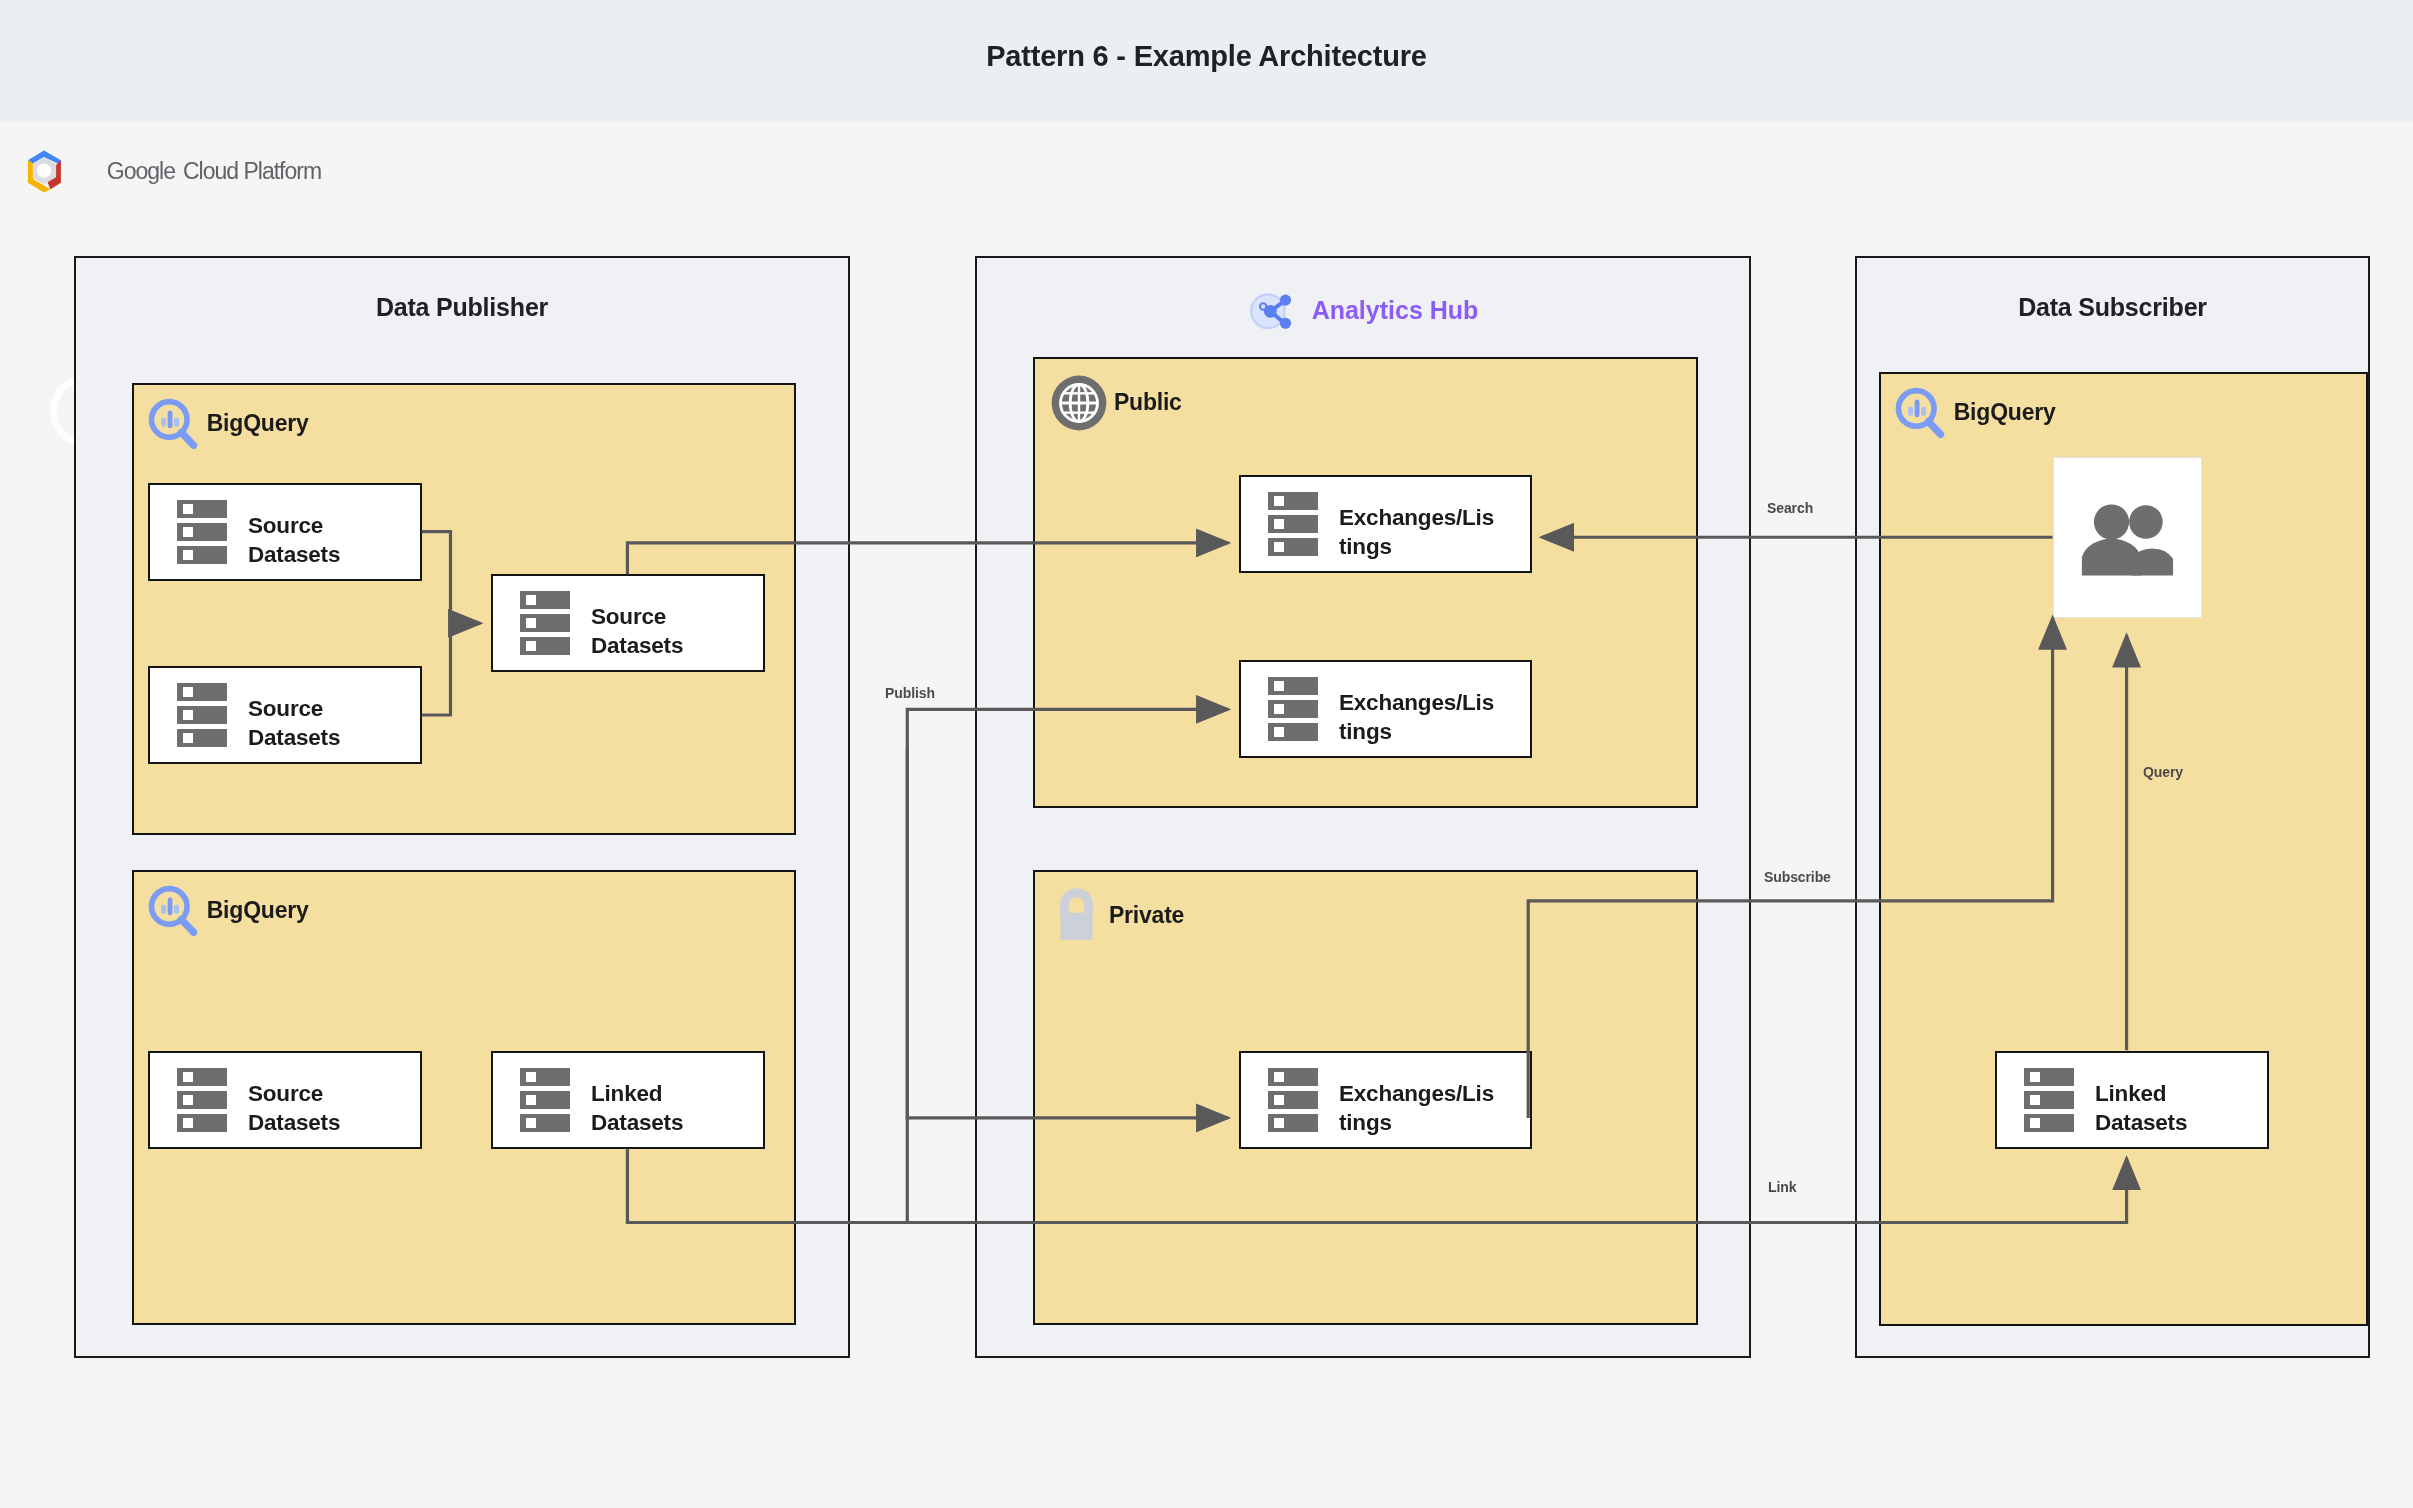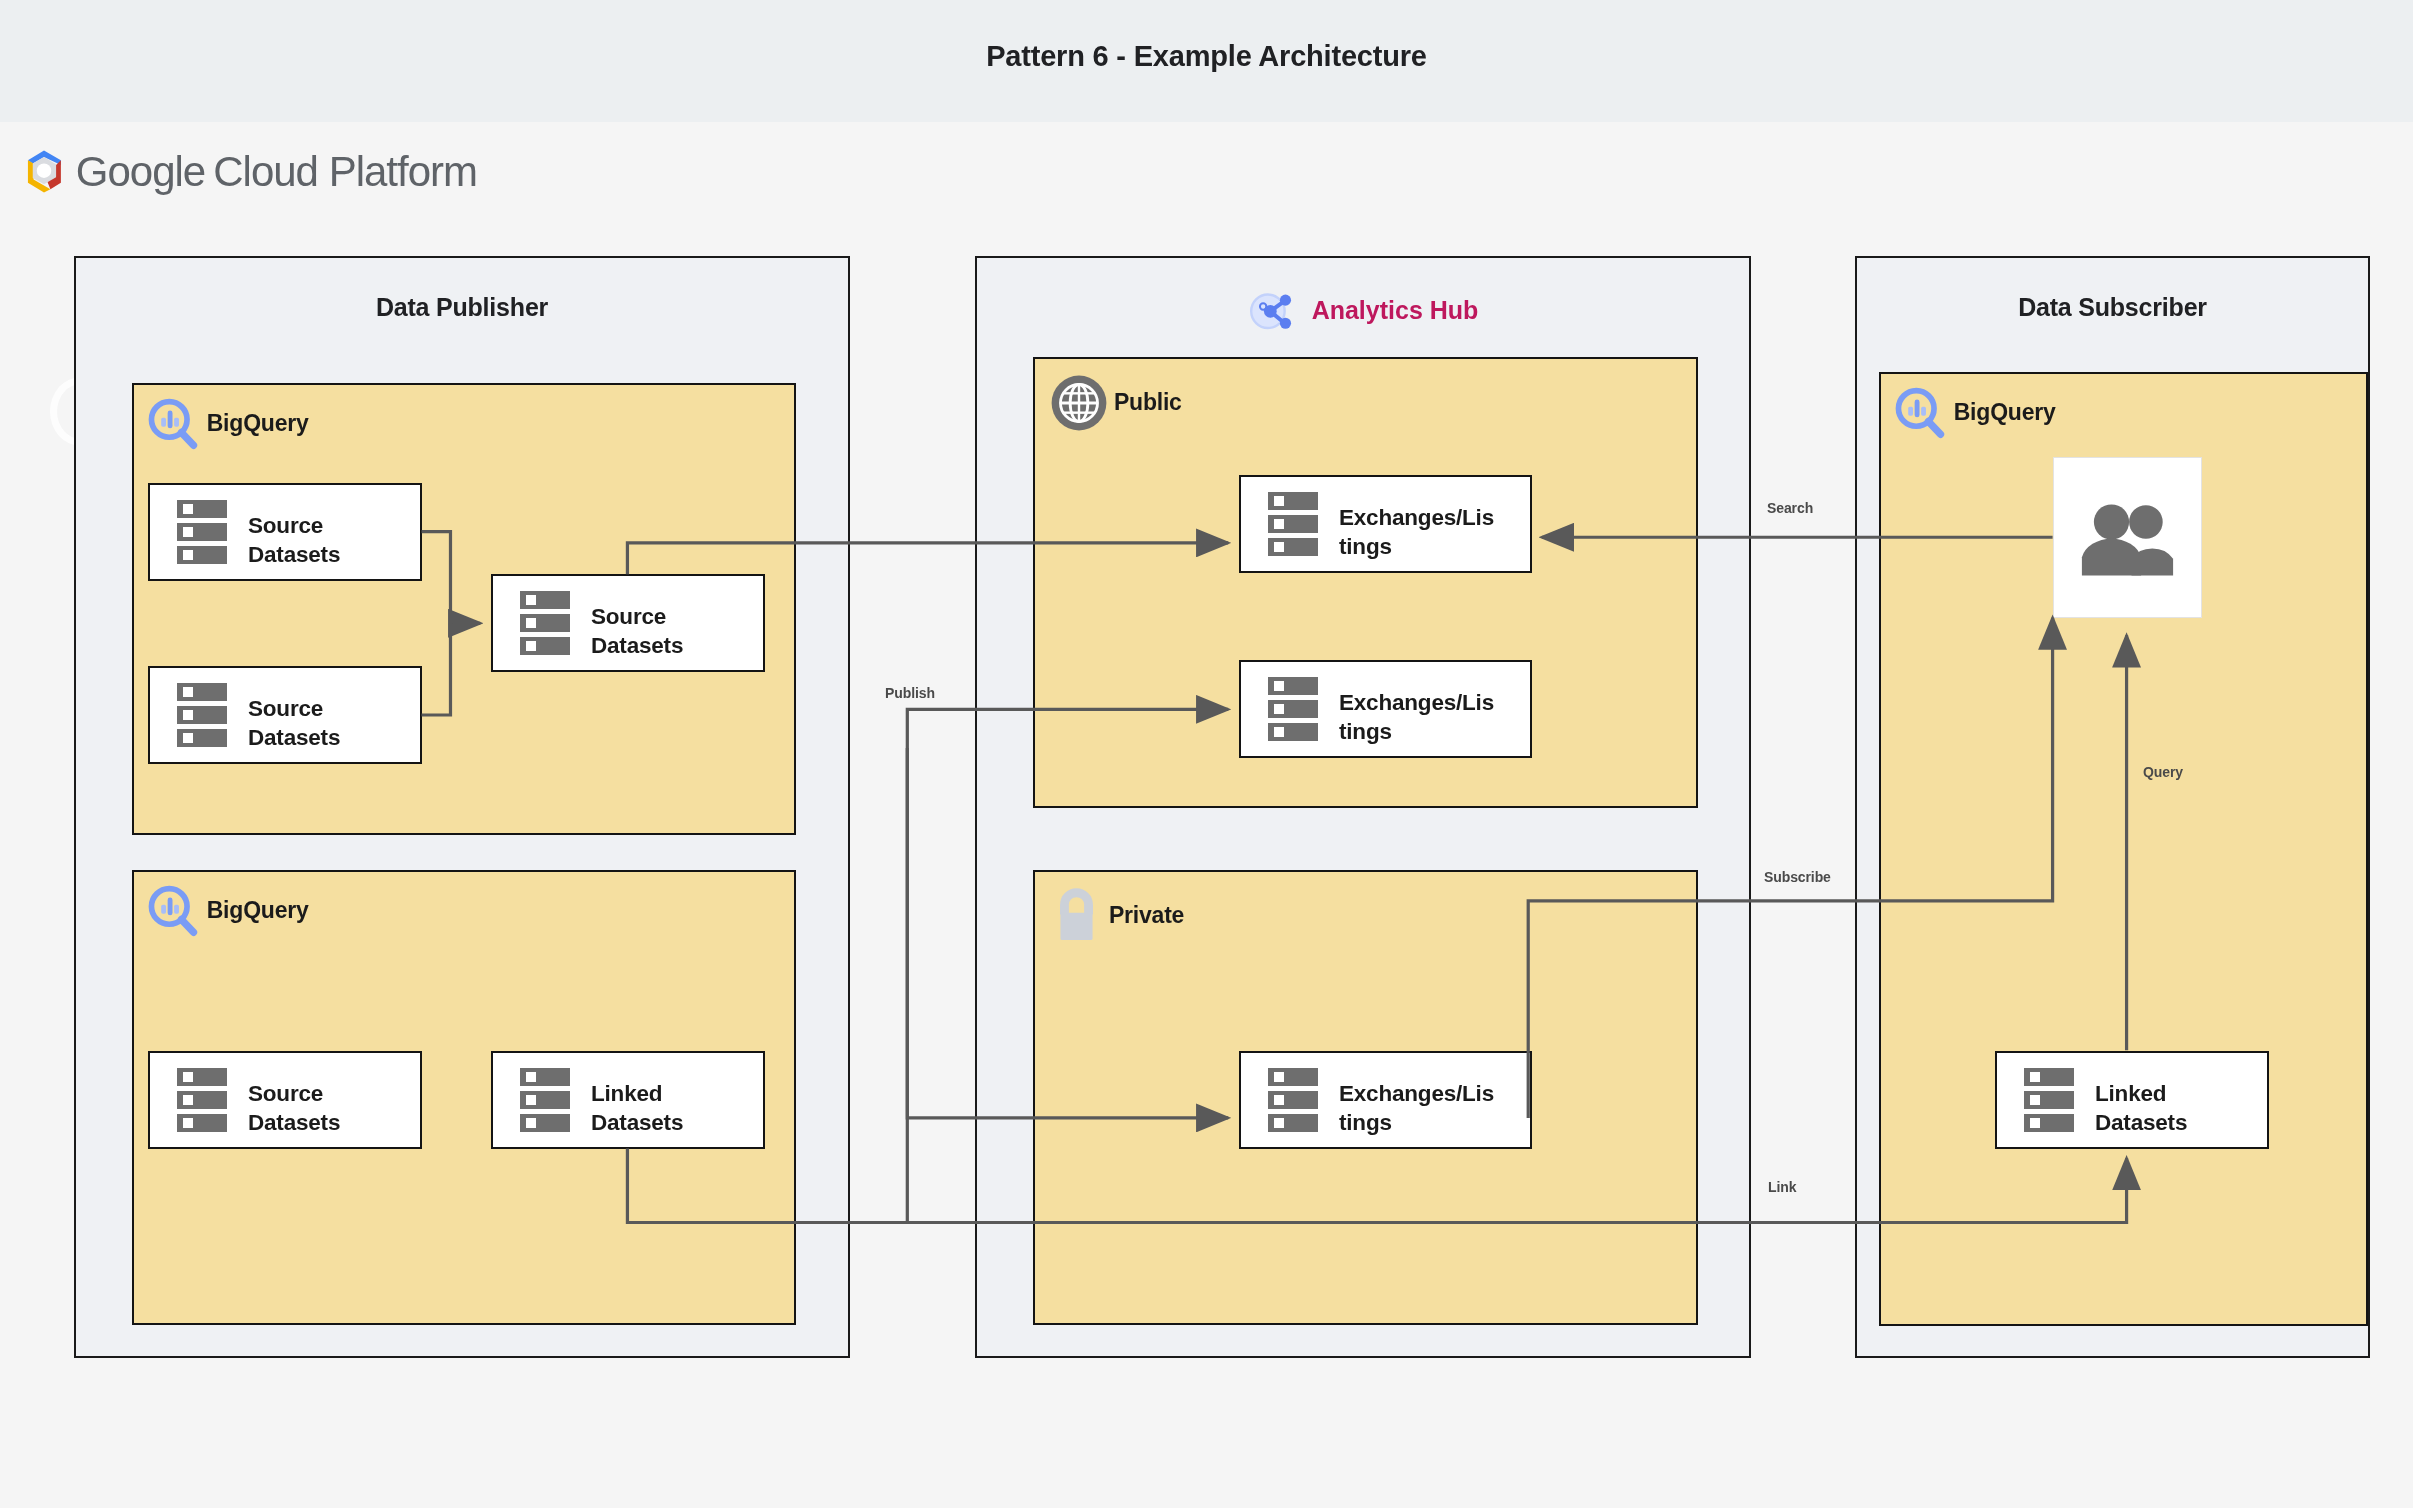--- a/index.html
+++ b/index.html
@@ -27,40 +27,40 @@
   
   .canvas{
     position:absolute;left:0;top:122px;width:2413px;height:1386px;
     background:#f5f5f5;
   }
 
   
   .gcp-logo{position:absolute;left:22.5px;top:149px;display:flex;align-items:center;gap:11.3px;}
   .gcp-mark{width:42px;height:45px;}
   .gcp-word{
-    font-size:42px;color:#5f6368;font-weight:400;letter-spacing:-1px;
-    white-space:nowrap;line-height:1;
+    font-size:23px;color:#5f6368;font-weight:400;letter-spacing:-1px;
+    white-space:nowrap;line-height:1;margin-left:31px;
   }
 
   
   .zone{
     position:absolute;
     background:#eff1f4;
     border:2.4px solid #1a1a1a;
     box-sizing:border-box;
   }
   .zone-title{
     position:absolute;left:0;width:100%;top:35px;
     text-align:center;font-size:25px;font-weight:bold;color:#202124;
     letter-spacing:-0.2px;
   }
   .zone-title-inline{
     position:absolute;top:27px;
     display:flex;align-items:center;gap:13px;
-    font-size:25px;font-weight:bold;color:#be185d;
+    font-size:25px;font-weight:bold;color:#8b5cf6;
   }
 
   
   .group{
     position:absolute;
     background:#f5dfa0;
     border:2.4px solid #141414;
     box-sizing:border-box;
   }
   .group-head{

